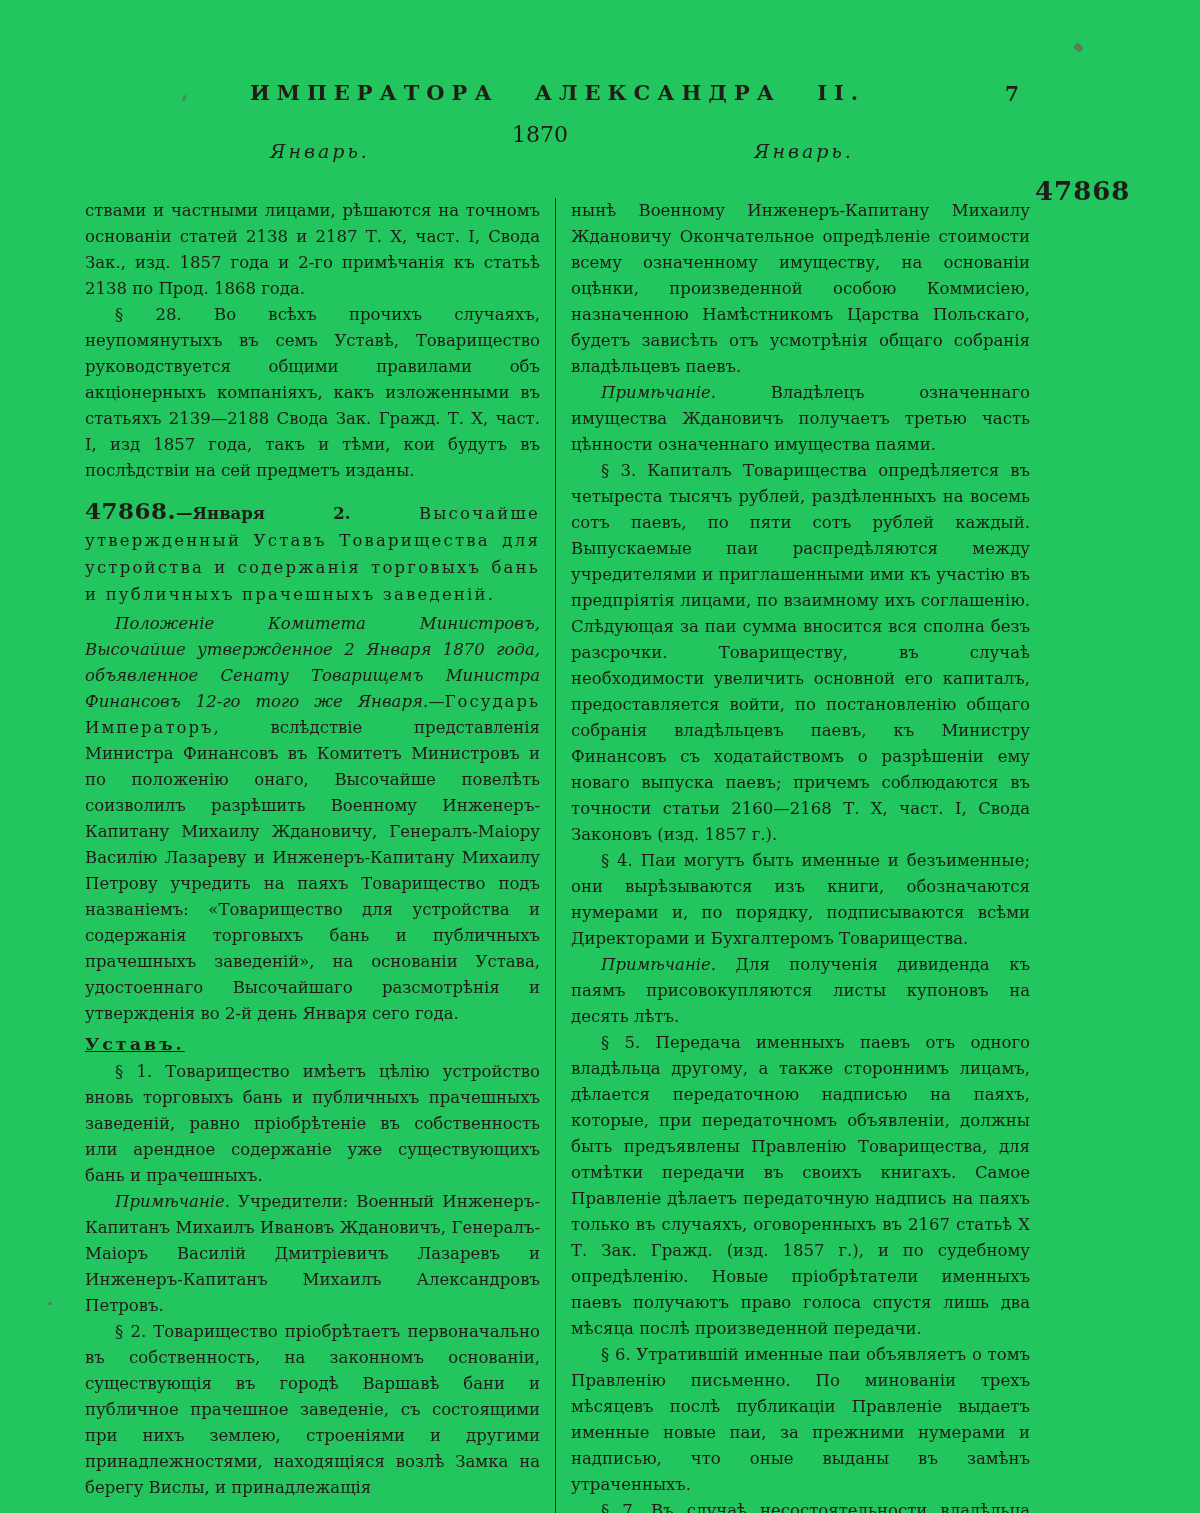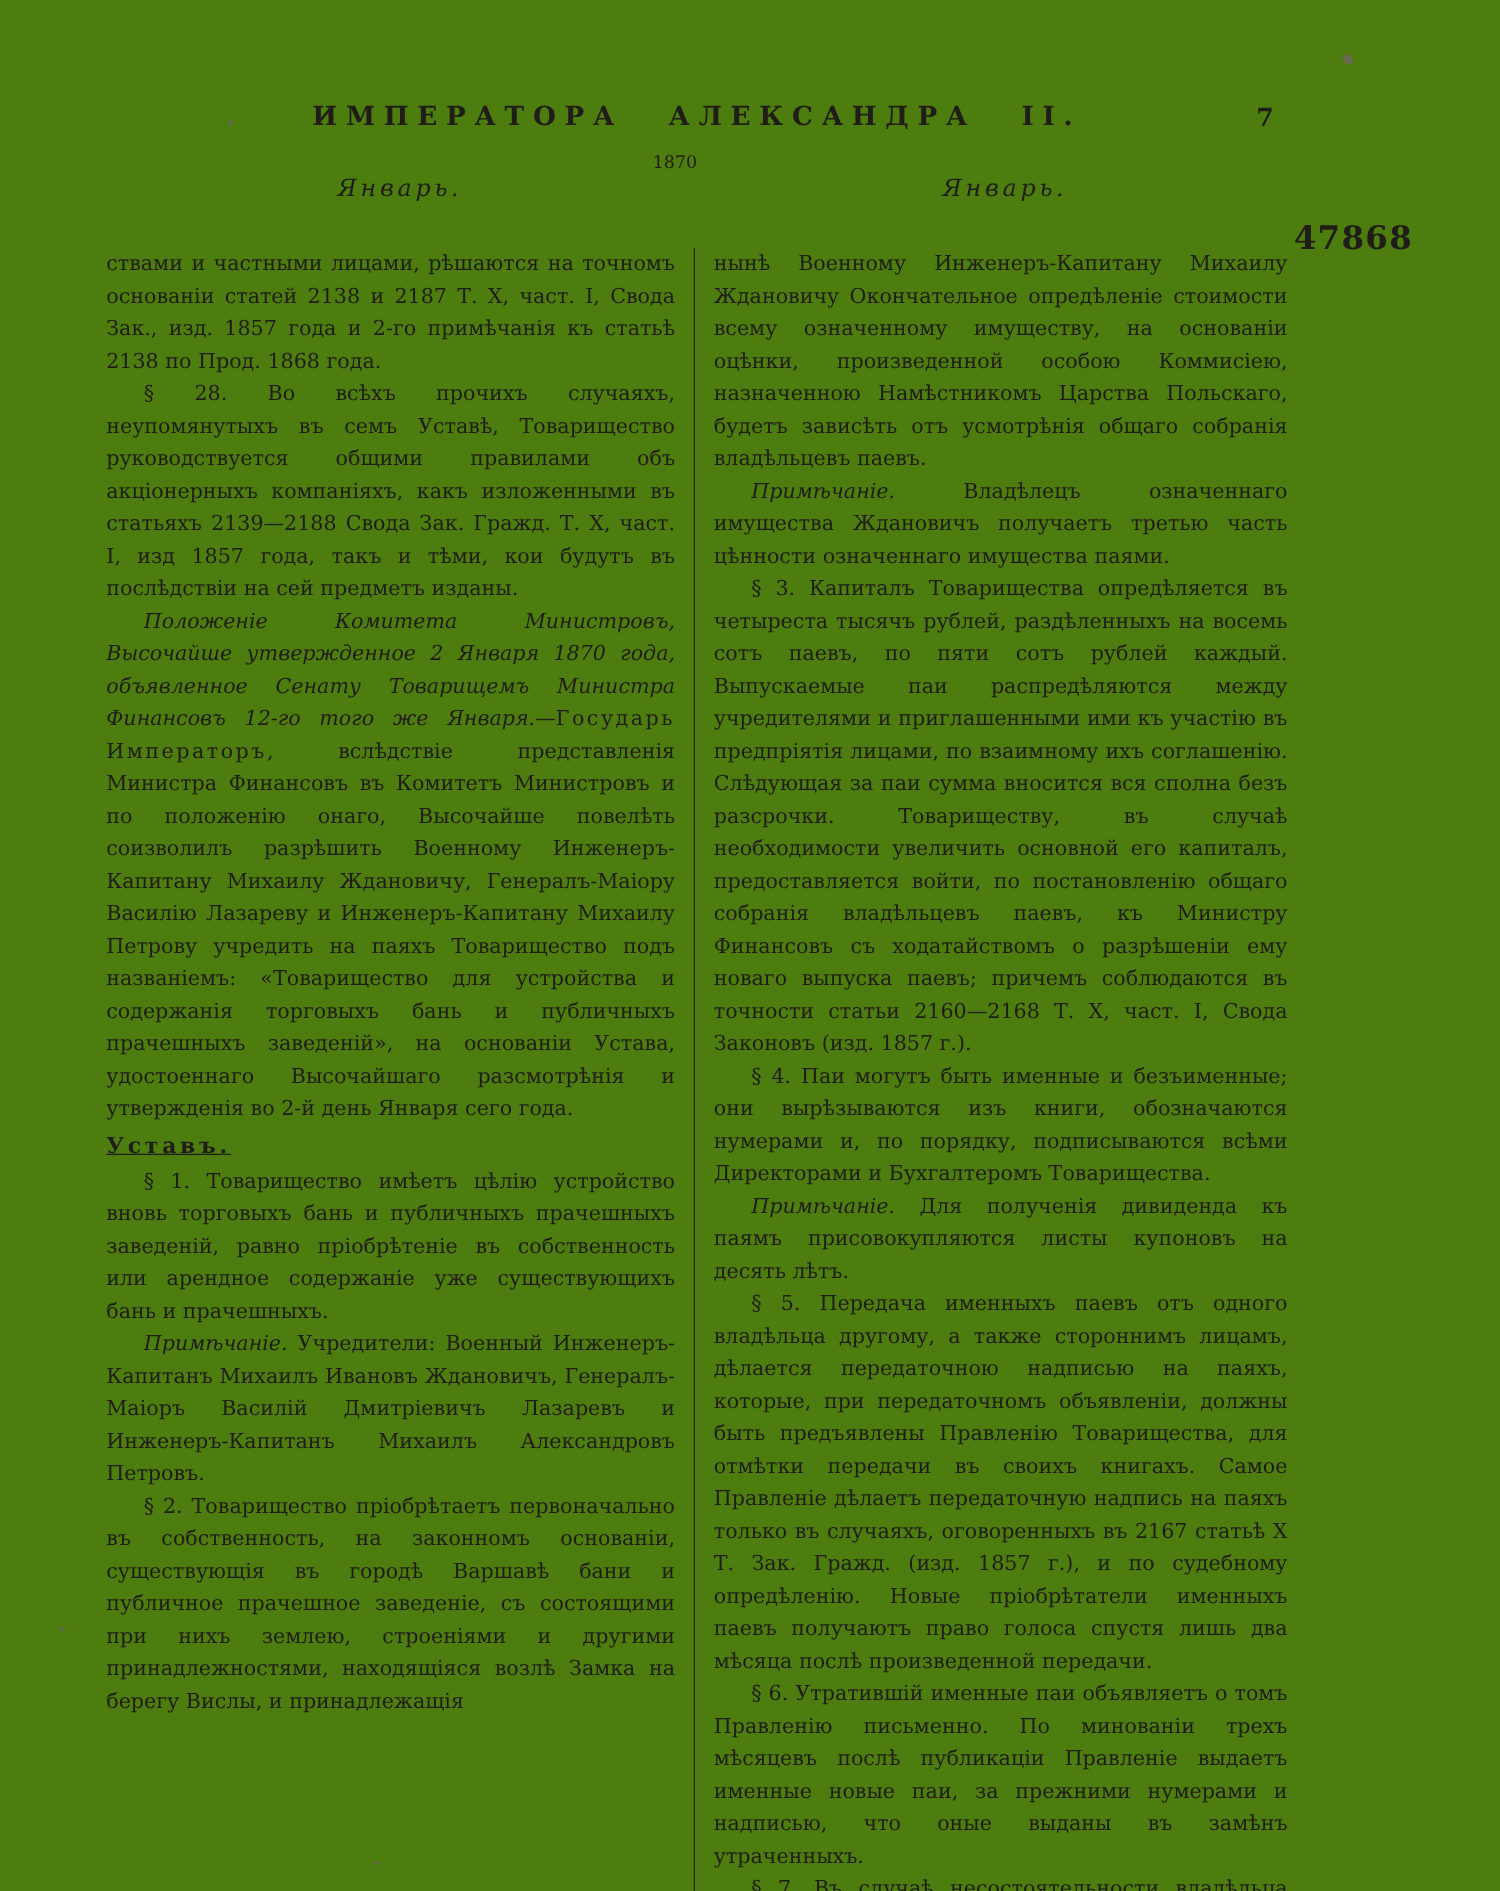--- a/index.html
+++ b/index.html
@@ -6,21 +6,21 @@
   html, body { width: 1200px; height: 1513px; overflow: hidden; }
   body {
     background: #f4f3ef;
     font-family: "DejaVu Serif", "Liberation Serif", serif;
     color: #201d18;
   }
   .page {
     position: relative;
     width: 1200px;
     height: 1513px;
-    background: #4d7c0f;
+    background: #22c55e;
   }
   
   .header-title {
     position: absolute;
     top: 80px; left: 85px; width: 945px;
     text-align: center;
     font-size: 21px;
     font-weight: bold;
     letter-spacing: 7px;
     word-spacing: 22px;
@@ -42,21 +42,21 @@
     font-style: italic;
     letter-spacing: 3px;
     text-align: center;
     margin-top: 18px;
   }
   .sub-month-left { left: 0; width: 470px; }
   .sub-month-right { left: 493px; width: 452px; }
   .sub-year {
     position: absolute; top: 0; left: 395px; width: 120px;
     text-align: center;
-    font-size: 14px;
+    font-size: 22px;
   }
   .margin-number {
     position: absolute;
     top: 156px; left: 1035px;
     font-size: 26px;
     font-weight: bold;
     letter-spacing: 1px;
     margin-top: 20px;
   }
   
@@ -118,20 +118,21 @@
     <span class="sub-year">1870</span>
     <span class="sub-month-right">Январь.</span>
   </div>
 
   <div class="margin-number">47868</div>
 
   <div class="columns">
     <div class="column col-left">
         <p class="para noindent"><span>ствами и частными лицами, рѣшаются на точномъ основаніи статей 2138 и 2187 Т. X, част. I, Свода Зак., изд. 1857 года и 2-го примѣчанія къ статьѣ 2138 по Прод. 1868 года.</span></p>
         <p class="para"><span>§ 28. Во всѣхъ прочихъ случаяхъ, неупомянутыхъ въ семъ Уставѣ, Товарищество руководствуется общими правилами объ акціонерныхъ компаніяхъ, какъ изложенными въ статьяхъ 2139—2188 Свода Зак. Гражд. Т. X, част. I, изд 1857 года, такъ и тѣми, кои будутъ въ послѣдствіи на сей предметъ изданы.</span></p>
+        <p class="para act-heading"><span class="act-number">47868.</span><span class="act-date">—Января 2. </span><span class="act-title">Высочайше утвержденный Уставъ Товарищества для устройства и содержанія торговыхъ бань и публичныхъ прачешныхъ заведеній.</span></p>
         <p class="para"><span class="italic">Положеніе Комитета Министровъ, Высочайше утвержденное 2 Января 1870 года, объявленное Сенату Товарищемъ Министра Финансовъ 12-го того же Января.</span><span>—</span><span class="spaced">Государь Императоръ</span><span>, вслѣдствіе представленія Министра Финансовъ въ Комитетъ Министровъ и по положенію онаго, Высочайше повелѣть соизволилъ разрѣшить Военному Инженеръ-Капитану Михаилу Ждановичу, Генералъ-Маіору Василію Лазареву и Инженеръ-Капитану Михаилу Петрову учредить на паяхъ Товарищество подъ названіемъ: «Товарищество для устройства и содержанія торговыхъ бань и публичныхъ прачешныхъ заведеній», на основаніи Устава, удостоеннаго Высочайшаго разсмотрѣнія и утвержденія во 2-й день Января сего года.</span></p>
         <p class="para center bold ustav-heading"><span>Уставъ.</span></p>
         <p class="para"><span>§ 1. Товарищество имѣетъ цѣлію устройство вновь торговыхъ бань и публичныхъ прачешныхъ заведеній, равно пріобрѣтеніе въ собственность или арендное содержаніе уже существующихъ бань и прачешныхъ.</span></p>
         <p class="para"><span class="italic">Примѣчаніе.</span><span> Учредители: Военный Инженеръ-Капитанъ Михаилъ Ивановъ Ждановичъ, Генералъ-Маіоръ Василій Дмитріевичъ Лазаревъ и Инженеръ-Капитанъ Михаилъ Александровъ Петровъ.</span></p>
         <p class="para"><span>§ 2. Товарищество пріобрѣтаетъ первоначально въ собственность, на законномъ основаніи, существующія въ городѣ Варшавѣ бани и публичное прачешное заведеніе, съ состоящими при нихъ землею, строеніями и другими принадлежностями, находящіяся возлѣ Замка на берегу Вислы, и принадлежащія</span></p>
       </div>
     <div class="col-divider"></div>
     <div class="column col-right">
         <p class="para noindent"><span>нынѣ Военному Инженеръ-Капитану Михаилу Ждановичу Окончательное опредѣленіе стоимости всему означенному имуществу, на основаніи оцѣнки, произведенной особою Коммисіею, назначенною Намѣстникомъ Царства Польскаго, будетъ зависѣть отъ усмотрѣнія общаго собранія владѣльцевъ паевъ.</span></p>
         <p class="para"><span class="italic">Примѣчаніе.</span><span> Владѣлецъ означеннаго имущества Ждановичъ получаетъ третью часть цѣнности означеннаго имущества паями.</span></p>

